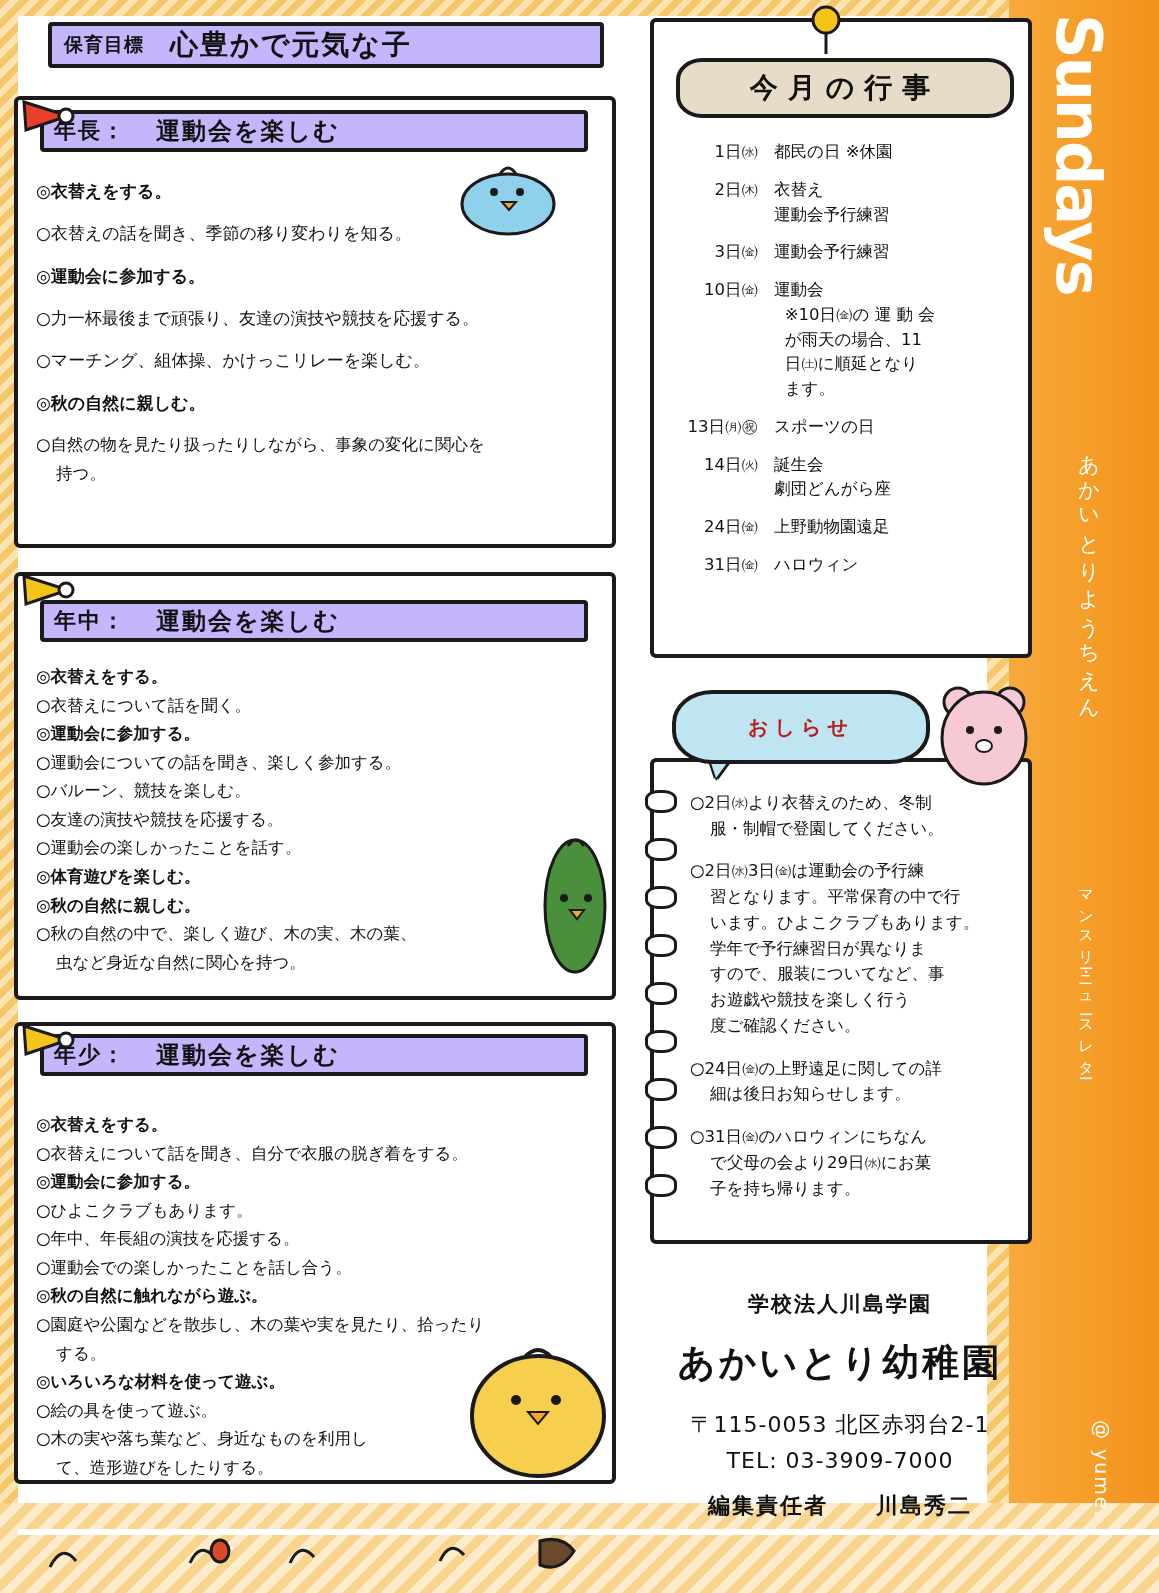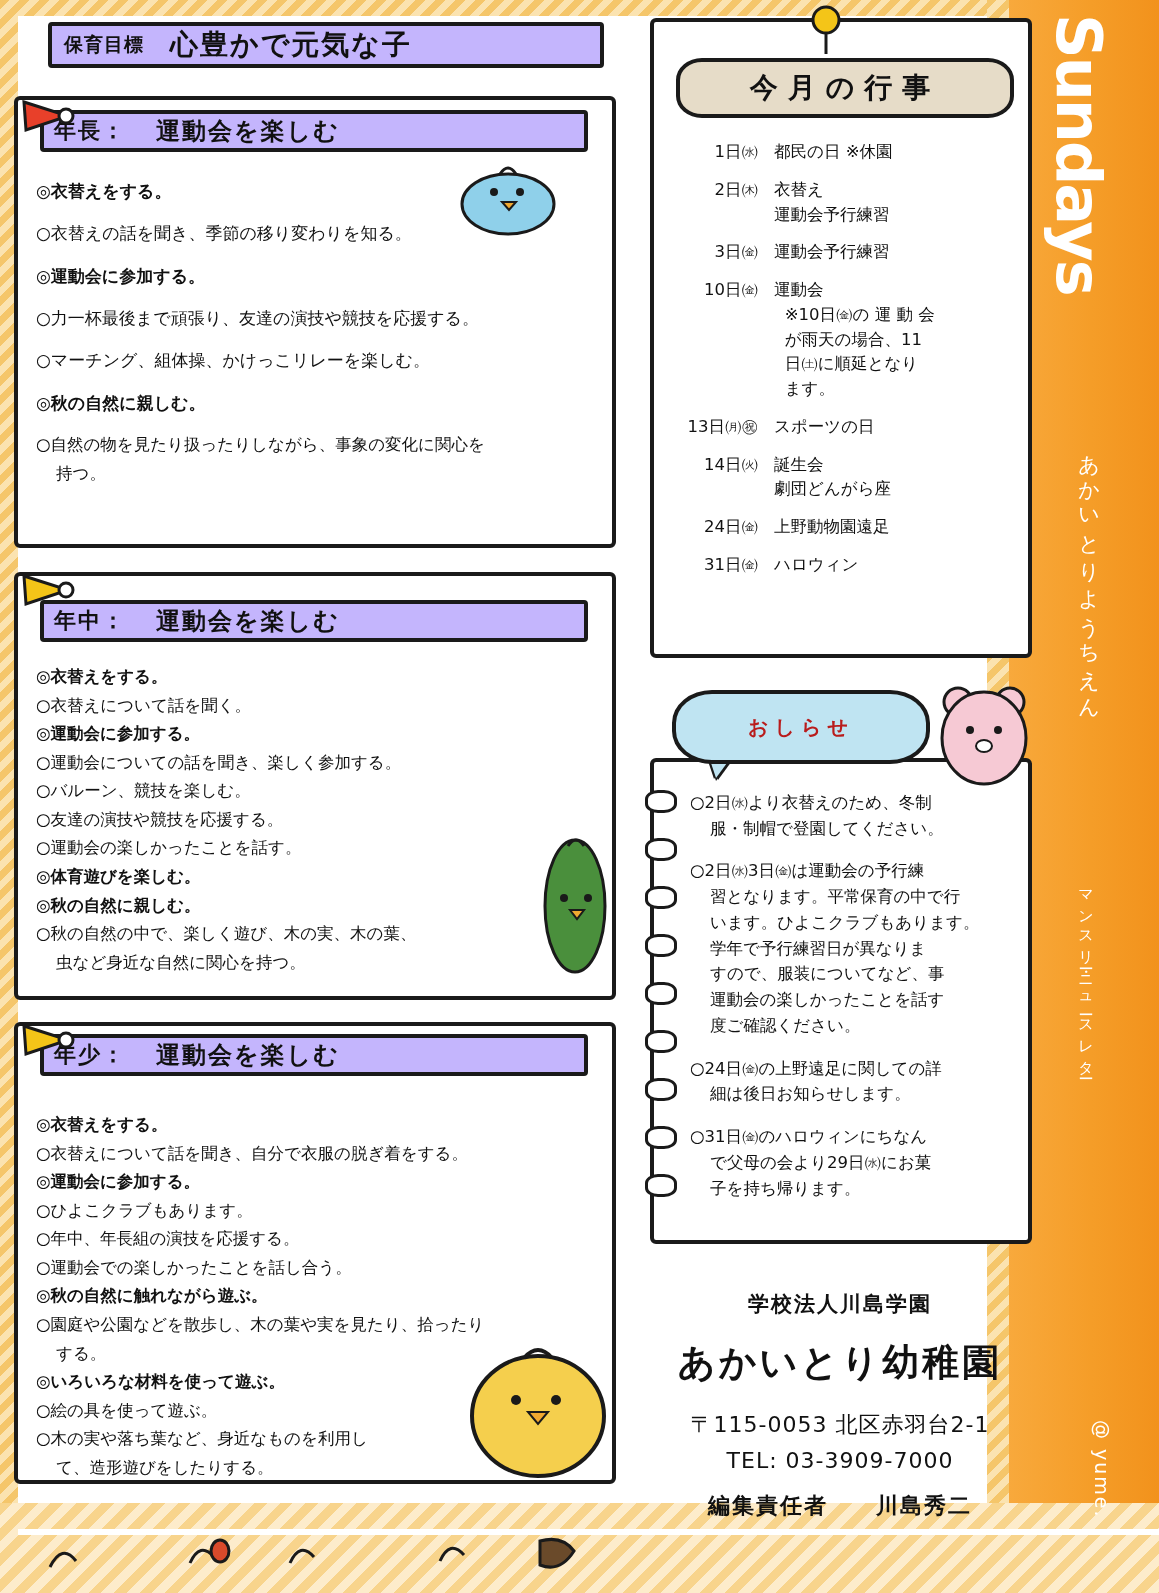--- a/index.html
+++ b/index.html
@@ -387,21 +387,21 @@
     <div class="nt-item">
       <div>○2日㈬より衣替えのため、冬制</div>
       <span class="ind">服・制帽で登園してください。</span>
     </div>
     <div class="nt-item">
       <div>○2日㈬3日㈮は運動会の予行練</div>
       <span class="ind">習となります。平常保育の中で行</span>
       <span class="ind">います。ひよこクラブもあります。</span>
       <span class="ind">学年で予行練習日が異なりま</span>
       <span class="ind">すので、服装についてなど、事</span>
-      <span class="ind">運動会の楽しかったことを話す</span>
+      <span class="ind">お遊戯や競技を楽しく行う</span>
       <span class="ind">度ご確認ください。</span>
     </div>
     <div class="nt-item">
       <div>○24日㈮の上野遠足に関しての詳</div>
       <span class="ind">細は後日お知らせします。</span>
     </div>
     <div class="nt-item">
       <div>○31日㈮のハロウィンにちなん</div>
       <span class="ind">で父母の会より29日㈬にお菓</span>
       <span class="ind">子を持ち帰ります。</span>

